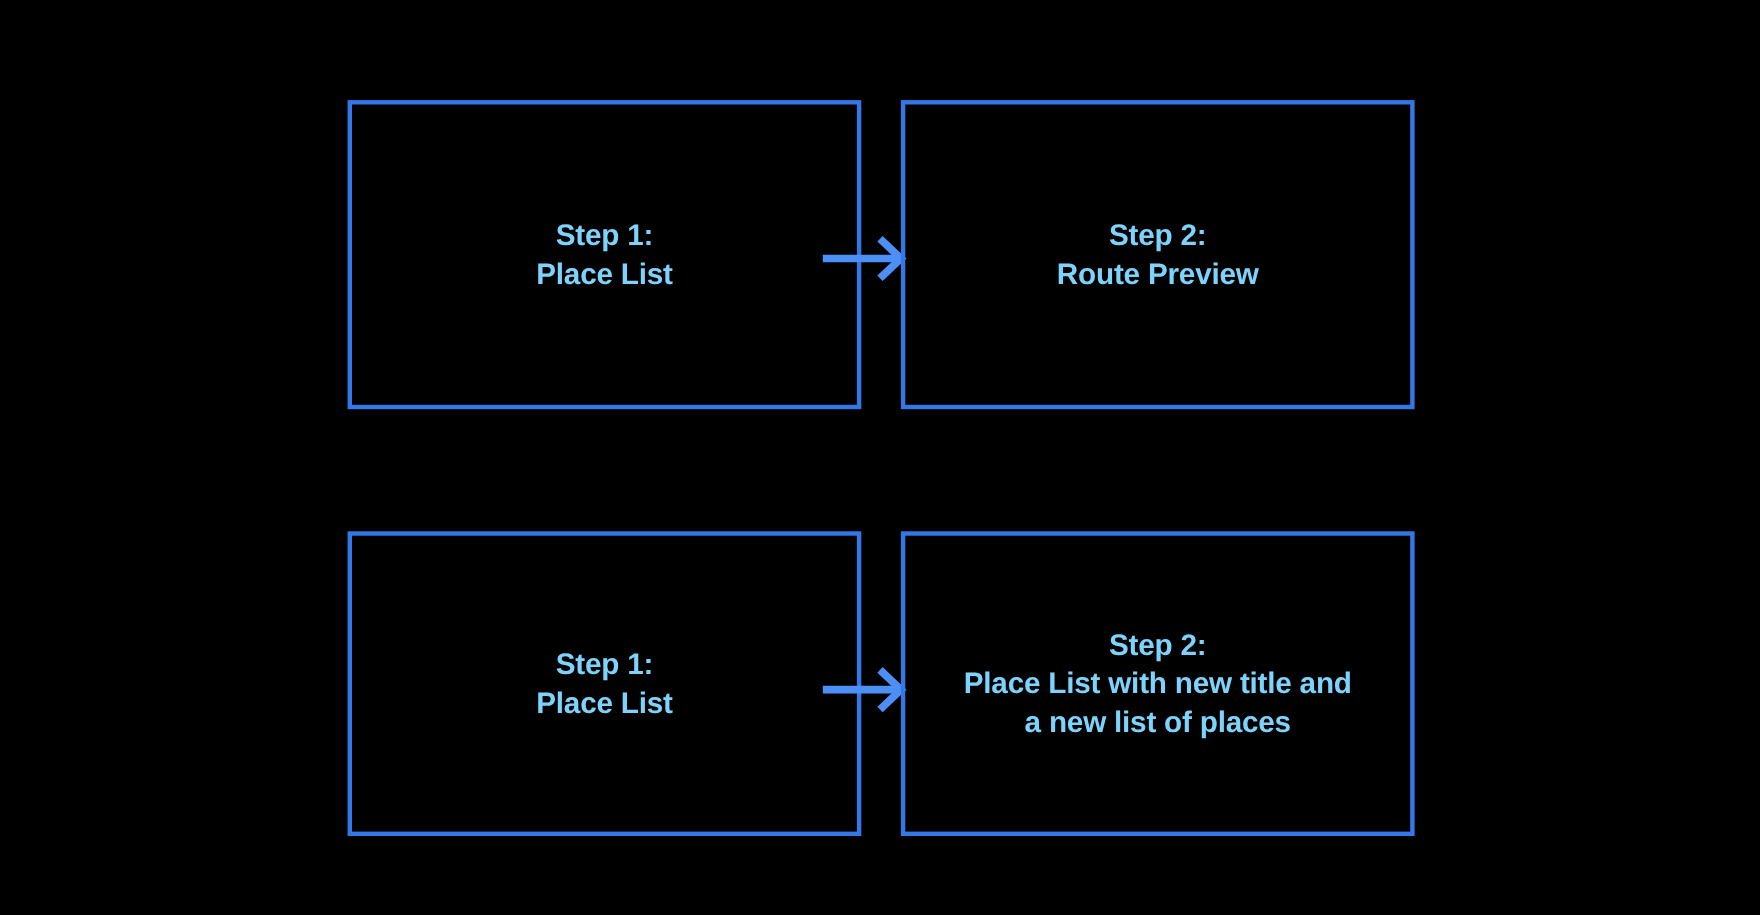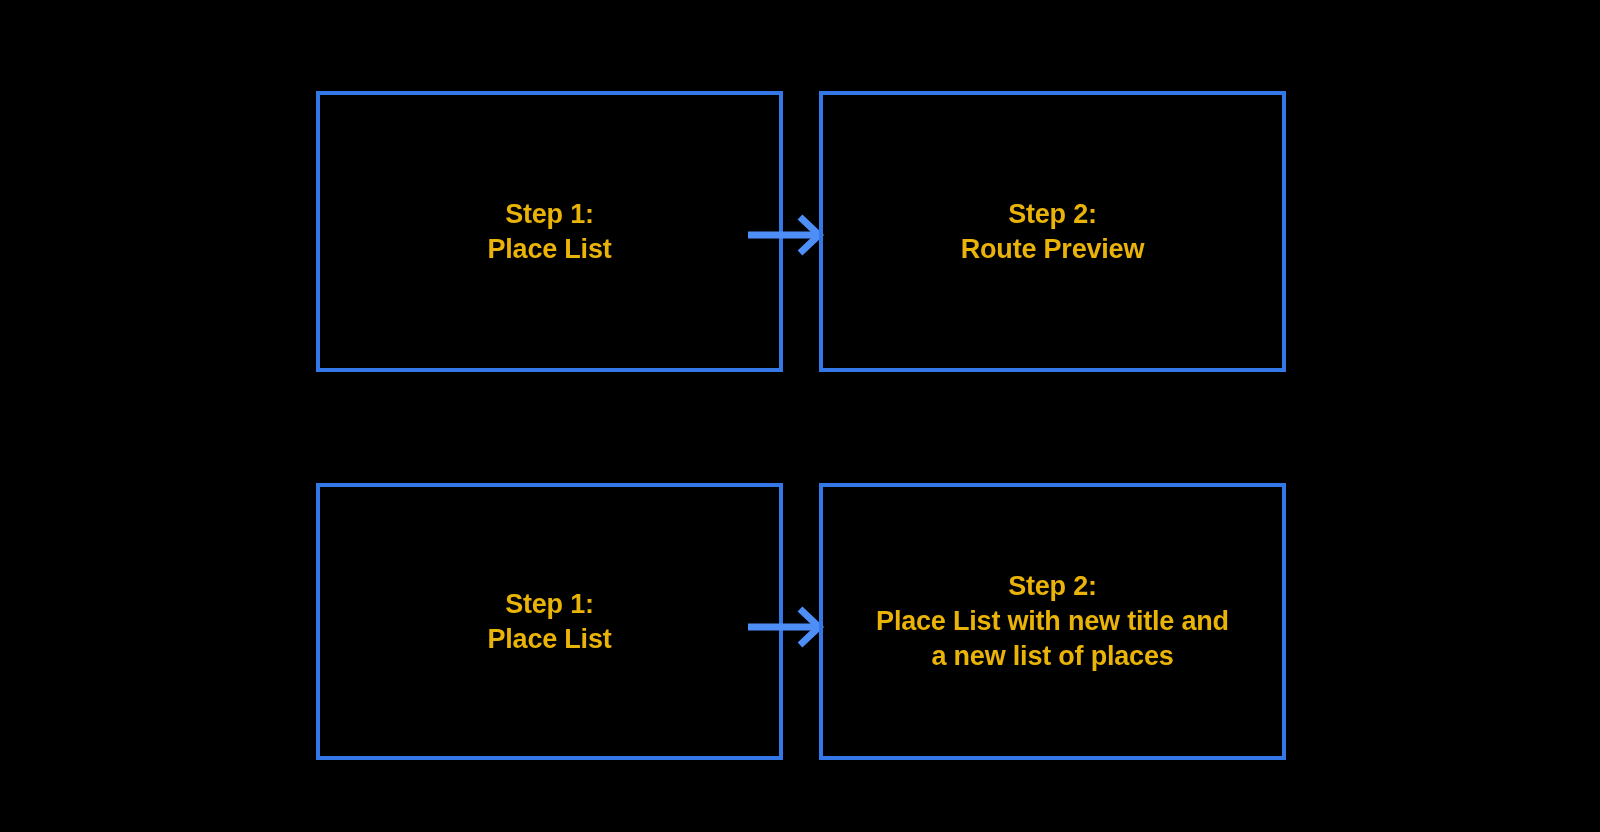--- a/index.html
+++ b/index.html
@@ -23,21 +23,21 @@
   .step-box {
     position: absolute;
     box-sizing: border-box;
     border: 4px solid #3478e8;
     background: transparent;
     display: flex;
     align-items: center;
     justify-content: center;
   }
   .step-label {
-    color: #eab308;
+    color: #7dd3fc;
     font-family: "Liberation Sans", sans-serif;
     font-weight: bold;
     font-size: 27px;
     line-height: 35px;
     text-align: center;
     white-space: pre-line;
     letter-spacing: -0.2px;
     padding: 0 10px;
   }
   .arrow {

